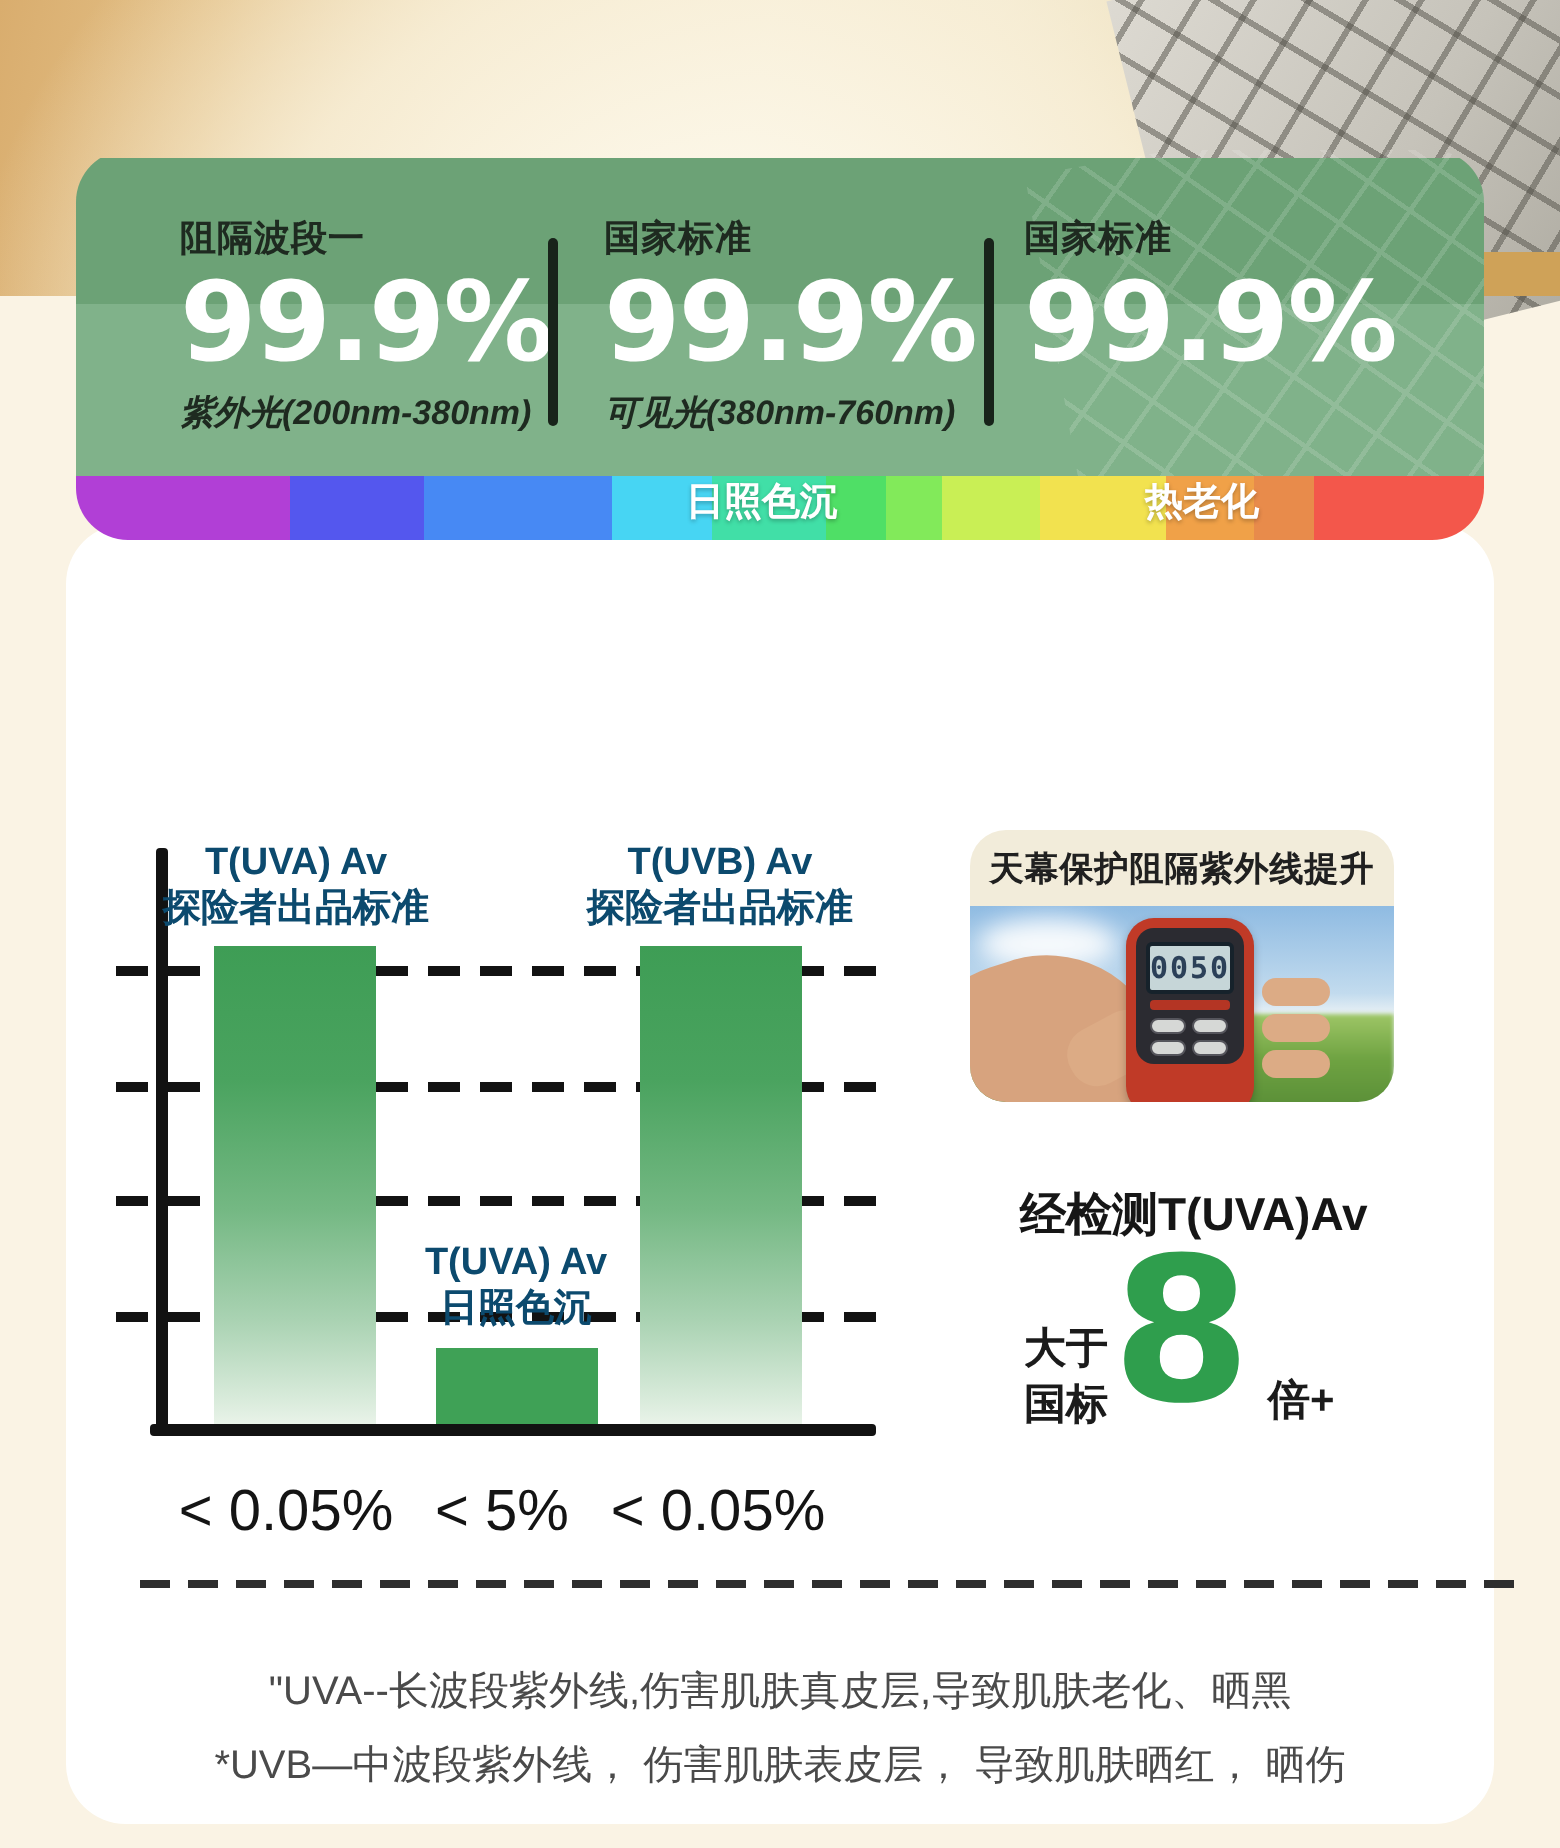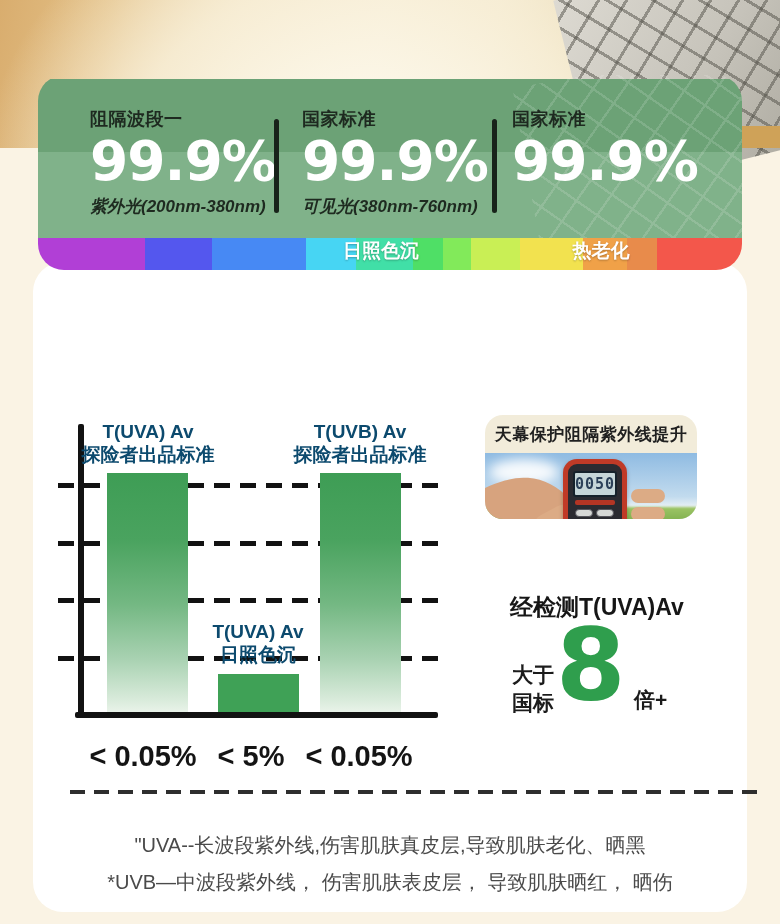--- a/index.html
+++ b/index.html
@@ -53,24 +53,24 @@
     background:repeating-linear-gradient(90deg,#121212 0 16px, rgba(0,0,0,0) 16px 26px); }
   .y-axis { position:absolute; left:20px; top:6px; width:6px; height:294px; background:#121212; border-radius:2px; }
   .x-axis { position:absolute; left:17px; top:294px; width:363px; height:6px; background:#121212; border-radius:2px; }
   .bar { position:absolute; }
   .bar-tall { top:55px; height:239px; width:81px;
     background:linear-gradient(180deg,#3e9d55 0%, #4aa35f 28%, #74b883 55%, #a9d2b2 78%, #d9ebdb 95%, #e9f3e9 100%); }
   .bar-short { top:256px; height:38px; width:81px; background:#3fa156; }
   .bar-label { position:absolute; width:200px; text-align:center; font-size:19px; font-weight:600;
     color:#0c4a6e; line-height:1.22; transform:translateX(-50%); }
   .bar-value { position:absolute; top:322px; transform:translateX(-50%); font-size:29px;
-    font-weight:700; color:#141414; white-space:nowrap; }
-
-  
-  .uv-card { position:absolute; left:485px; top:415px; width:212px; height:104px;
+    font-weight:400; color:#141414; white-space:nowrap; }
+
+  
+  .uv-card { position:absolute; left:485px; top:415px; width:212px; height:136px;
     border-radius:18px; overflow:hidden; background:#f2ecda; }
   .uv-card-header { height:38px; display:flex; align-items:center; justify-content:center;
     font-size:17px; font-weight:700; color:#202020; letter-spacing:.5px; }
   .uv-photo { position:relative; width:212px; height:104px; overflow:hidden;
     background:linear-gradient(180deg,#8fbbe2 0%, #c2dbee 42%, #e9f1f5 52%); }
   .cloud { position:absolute; left:4px; top:6px; width:70px; height:26px; background:#ffffff;
     border-radius:50%; filter:blur(6px); opacity:.9; }
   .grass { position:absolute; left:0; bottom:0; width:212px; height:50px;
     background:linear-gradient(180deg,#9ec666 0%, #6fa342 45%, #578c36 100%); filter:blur(1px); }
   .arm { position:absolute; left:-30px; bottom:-52px; width:130px; height:130px;

